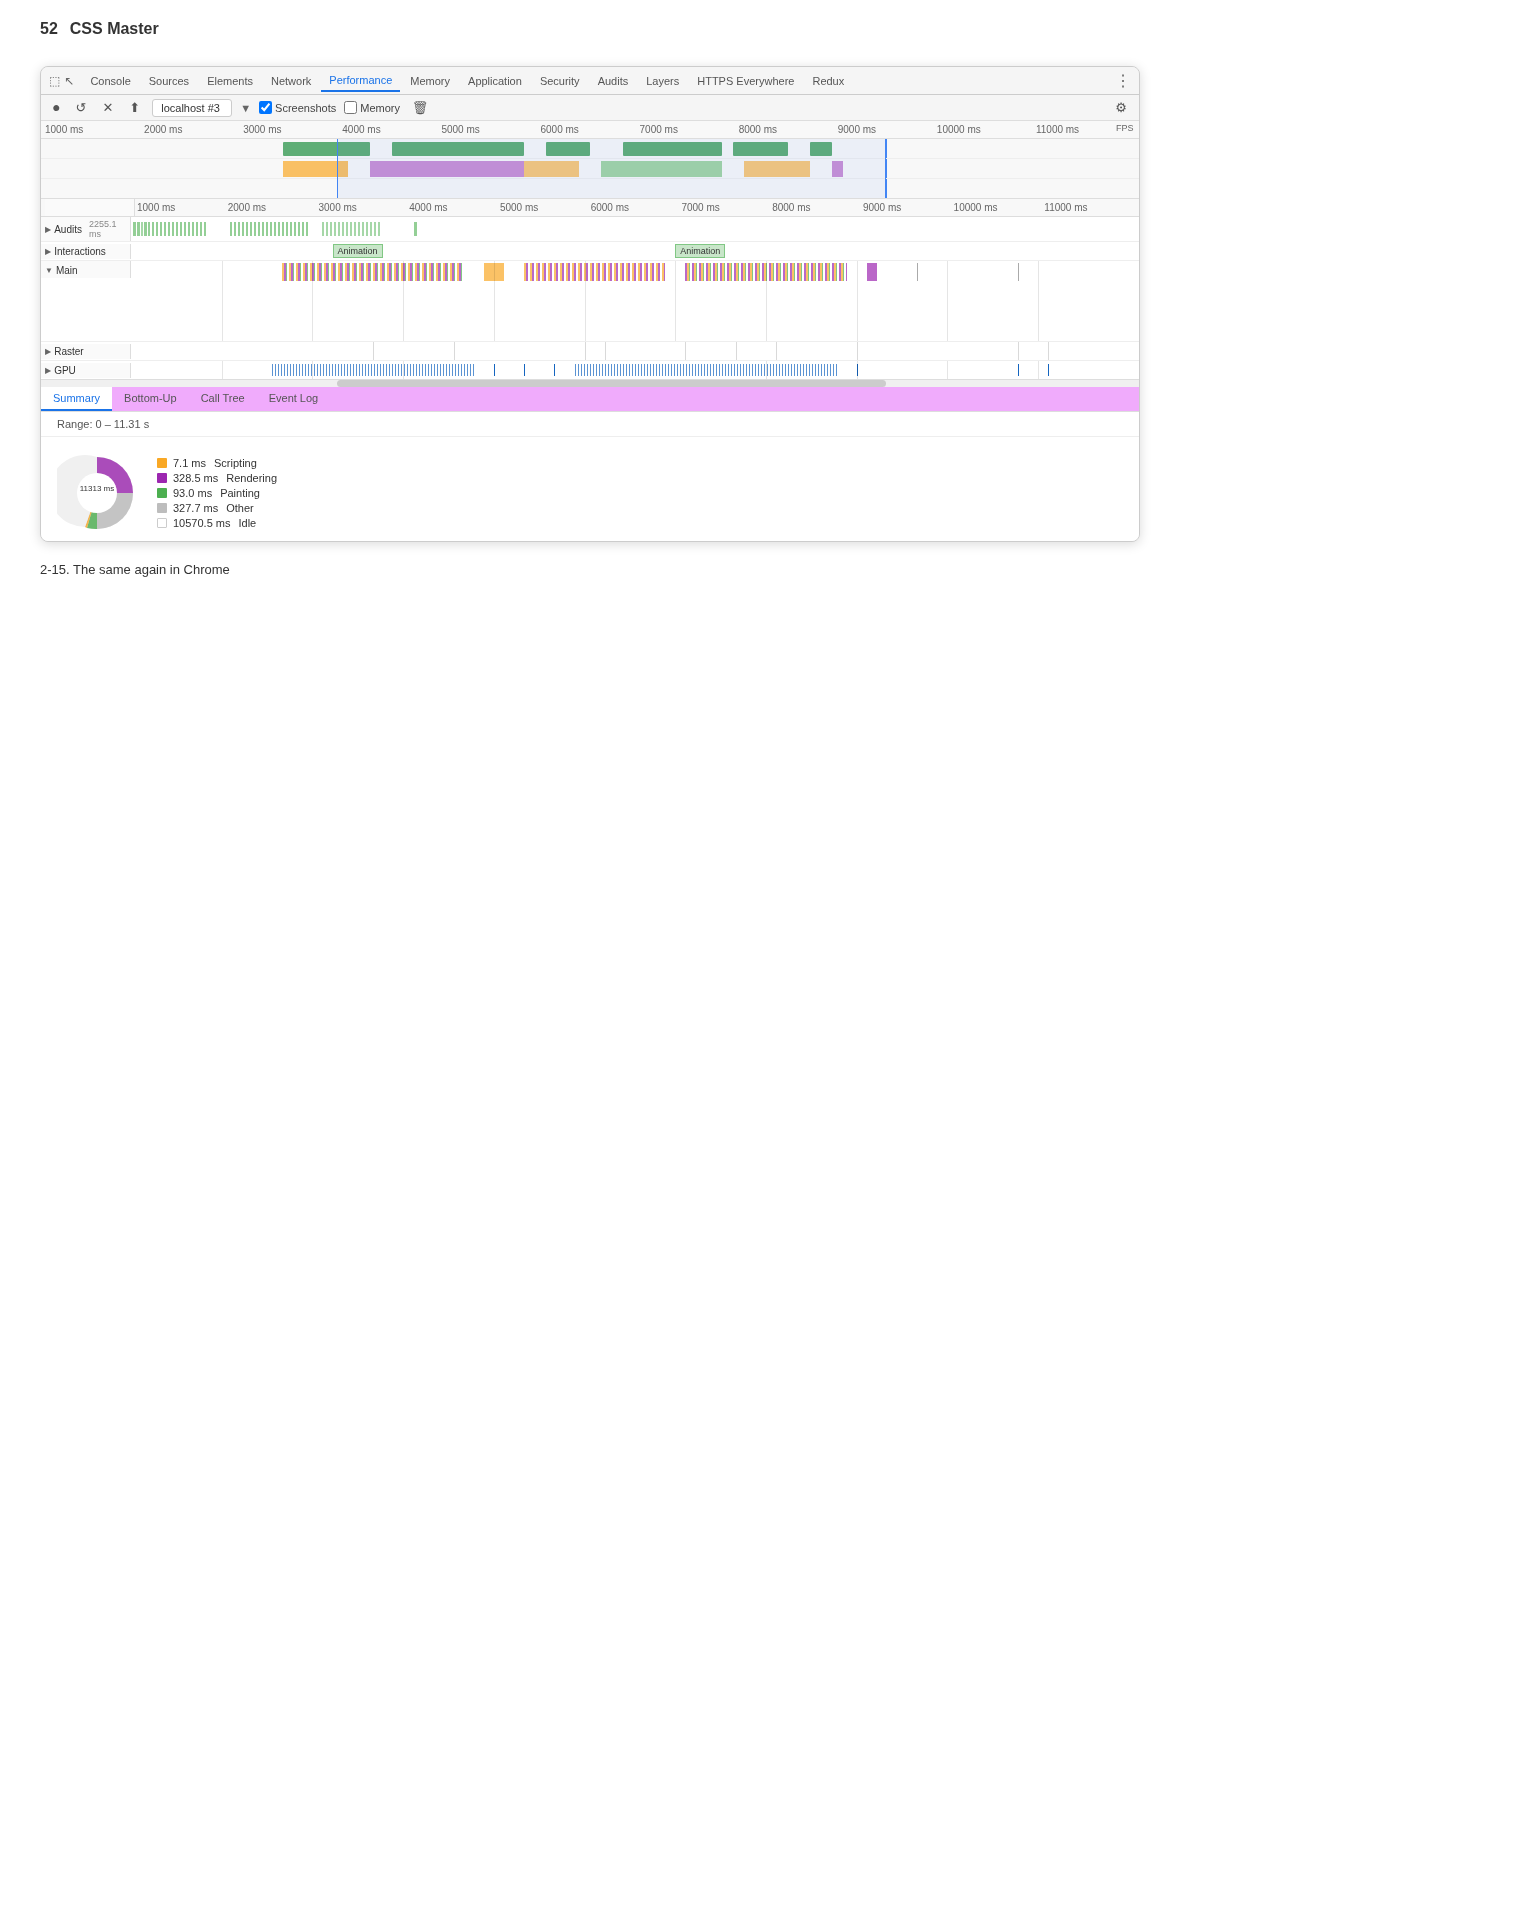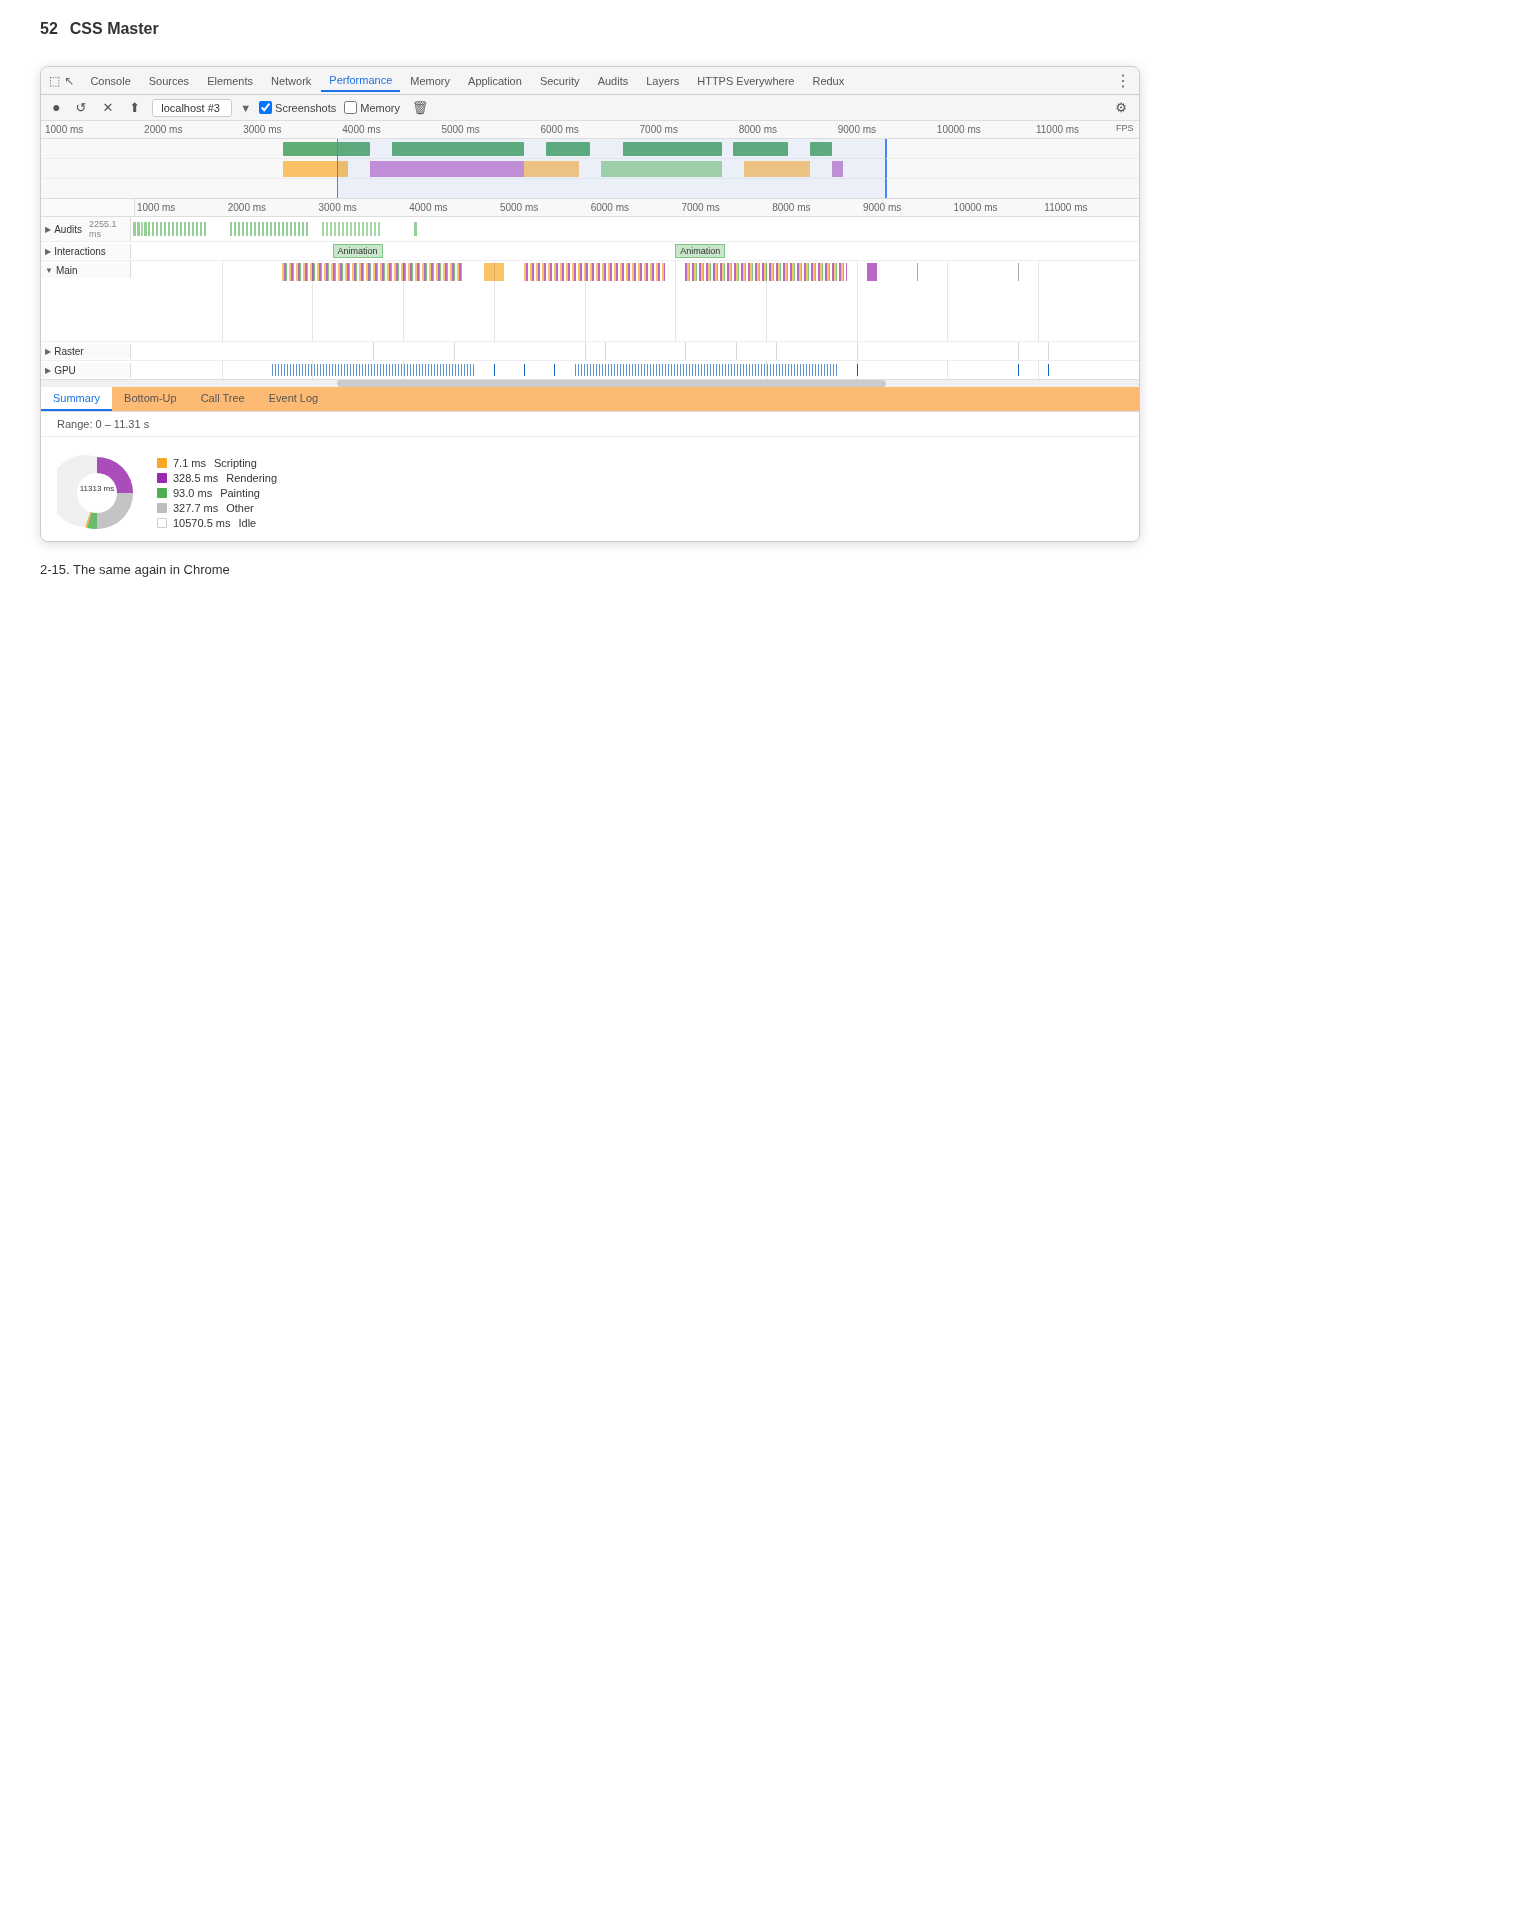--- a/index.html
+++ b/index.html
@@ -168,21 +168,21 @@
     .track-content {
       flex: 1;
       position: relative;
       height: 18px;
       overflow: hidden;
     }
 
     
     .bottom-tabs {
       display: flex;
-      background: #fdba74;
+      background: #f0abfc;
       border-bottom: 1px solid #ddd;
       font-size: 11px;
     }
 
     .bottom-tab {
       padding: 5px 12px;
       cursor: pointer;
       color: #555;
       border-bottom: 2px solid transparent;
     }

